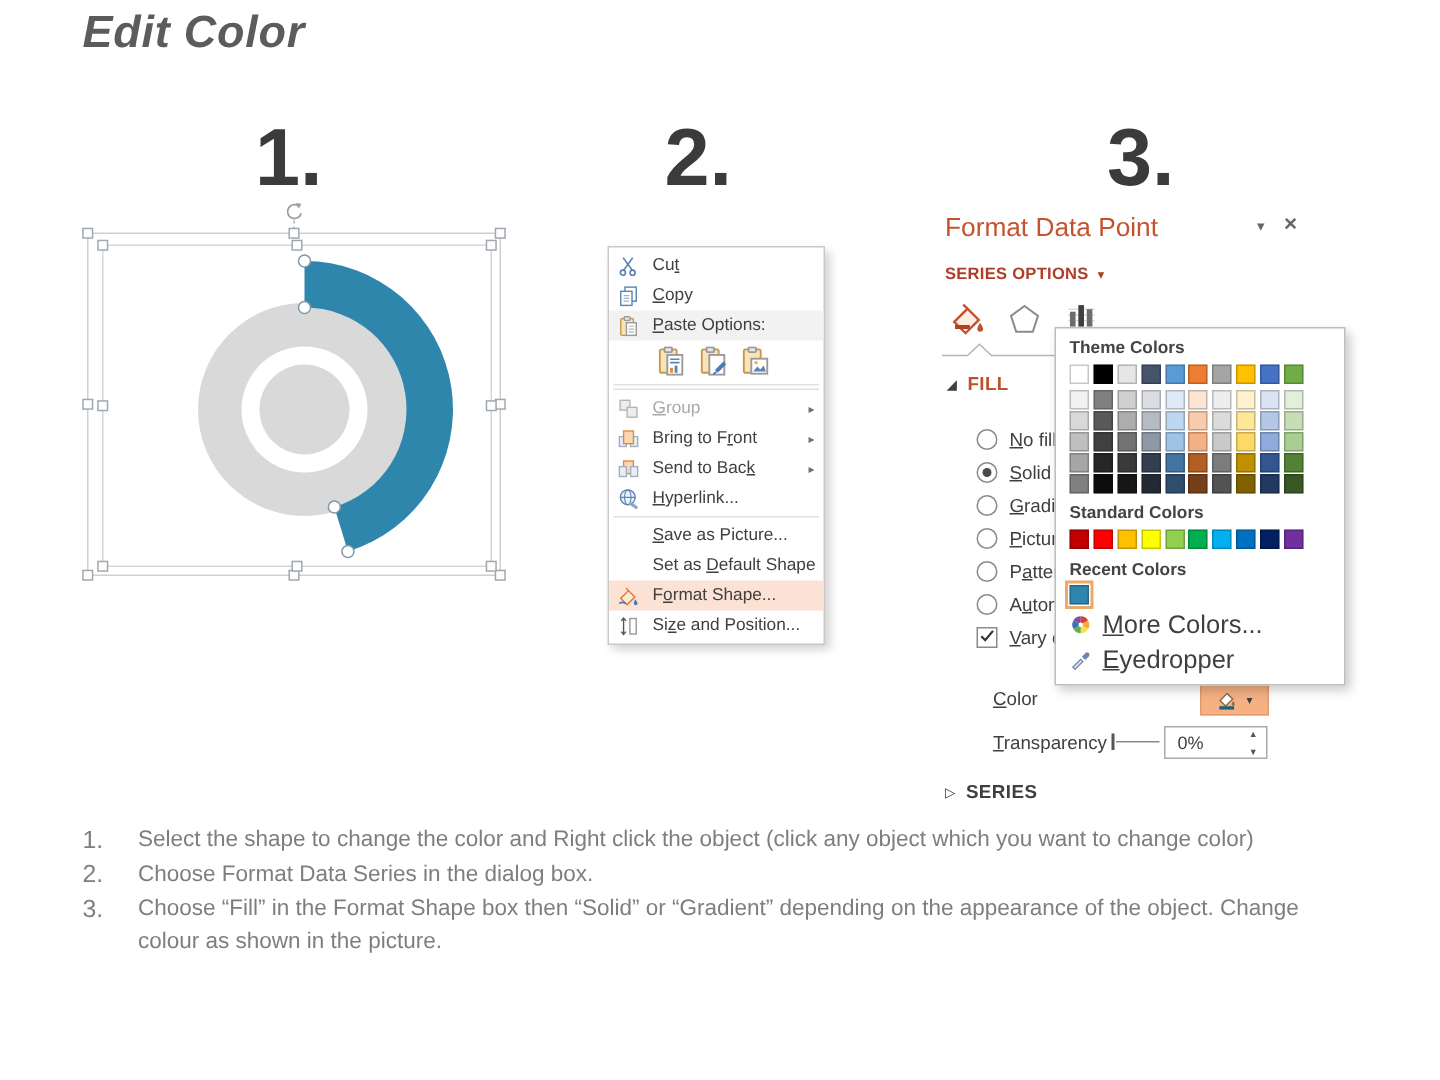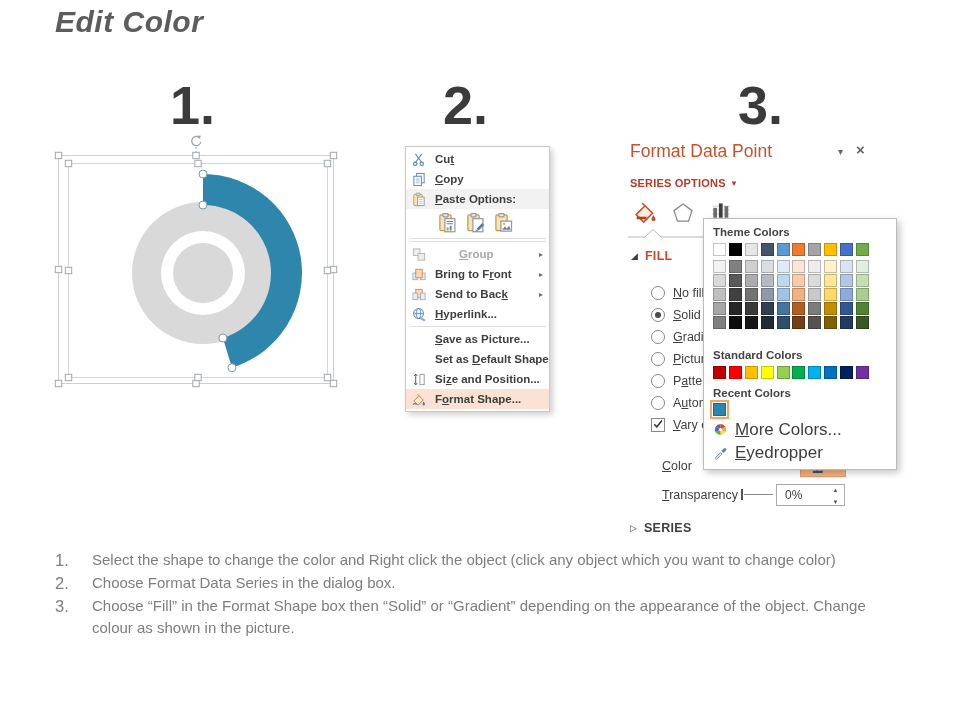--- a/index.html
+++ b/index.html
@@ -3,29 +3,29 @@
 <meta charset="utf-8">
 <style>
   html,body{margin:0;padding:0;background:#fff;}
   #canvas{position:relative;width:960px;height:720px;background:#fff;overflow:hidden;
           font-family:"Liberation Sans","DejaVu Sans",sans-serif;}
   .abs{position:absolute;}
   
   .page-title{font-size:30px;font-weight:700;font-style:italic;color:#5c5c5c;letter-spacing:.5px;}
   .stepnum{font-size:54px;font-weight:800;color:#3b3b3b;}
   
-  #context-menu{position:absolute;left:405px;top:146px;width:143px;background:#fff;
-    border:1px solid #c9c9c9;box-shadow:3px 3px 6px rgba(0,0,0,.18);padding:2px 0;z-index:10;font-weight:bold;}
+  #context-menu{position:absolute;left:405px;top:164px;width:143px;background:#fff;
+    border:1px solid #c9c9c9;box-shadow:3px 3px 6px rgba(0,0,0,.18);padding:2px 0;z-index:10;}
   .mi{display:flex;align-items:center;height:20px;padding:0 6px 0 5px;cursor:default;}
   .mi-ic{width:16px;height:15px;margin-right:8px;flex:none;}
   .mi-ic svg,.pbtn svg{width:100%;height:100%;display:block;}
   .mi-lb{font-size:11.5px;color:#3f3f3f;white-space:nowrap;}
   .mi-lb .u{text-decoration:underline;}
   .mi-ar{margin-left:auto;color:#6f6f6f;font-size:8px;}
-  .mi.disabled .mi-lb{color:#a9a9a9;margin-left:24px;}
+  .mi.disabled .mi-lb{color:#a9a9a9;}
   .mi.shade{background:#f2f2f2;}
   .mi.highlight{background:#fbe2d5;}
   .mi-sep{height:1px;background:#e0e0e0;margin:2px 3px;}
   .paste-row{display:flex;align-items:center;height:27px;padding-left:30px;gap:4px;}
   .pbtn{width:22px;height:20px;padding:1px;}
   
   .pt{font-size:17.5px;color:#c4532d;}
   .panel-sec{font-weight:700;font-size:12.5px;letter-spacing:.3px;}
   .lbl{font-size:12.5px;color:#3f3f3f;}
   .lbl .u,.fo-lb .u{text-decoration:underline;}
@@ -217,40 +217,40 @@
       </div>
       <div class="mi-sep"></div>
       <div class="mi">
         <span class="mi-ic"></span>
         <span class="mi-lb"><span class="u">S</span>ave as Picture...</span>
       </div>
       <div class="mi">
         <span class="mi-ic"></span>
         <span class="mi-lb">Set as <span class="u">D</span>efault Shape</span>
       </div>
-      <div class="mi">
-        <span class="mi-ic">
-          <svg viewBox="0 0 16 16">
-            <path d="M4.5 2.5 v11" stroke="#555"></path>
-            <path d="M2.8 4.2 L4.5 2.2 L6.2 4.2 M2.8 11.8 L4.5 13.8 L6.2 11.8" fill="none" stroke="#555"></path>
-            <rect x="9" y="2.5" width="4.5" height="11" fill="#fff" stroke="#999"></rect>
-          </svg>
-        </span>
-        <span class="mi-lb">Si<span class="u">z</span>e and Position...</span>
-      </div>
       <div class="mi highlight">
         <span class="mi-ic">
           <svg viewBox="0 0 16 16">
             <path d="M2.5 9.5 L8 4 L12.5 8.5 L7 14 Z" fill="#fde8d2" stroke="#d4763a"></path>
             <path d="M8 4 L6.3 2.3" stroke="#d4763a"></path>
             <path d="M12.8 10.2 c.9 1.2 1.6 2.2 1.6 2.9 a1.3 1.3 0 0 1 -2.6 0 c0 -.7 1 -2.9 1 -2.9 Z" fill="#4a78b8"></path>
             <path d="M1.5 13.2 q2.2-1.6 4.4 0" stroke="#4a78b8" fill="none" stroke-width="1.3"></path>
           </svg>
         </span>
         <span class="mi-lb">F<span class="u">o</span>rmat Shape...</span>
+      </div>
+      <div class="mi">
+        <span class="mi-ic">
+          <svg viewBox="0 0 16 16">
+            <path d="M4.5 2.5 v11" stroke="#555"></path>
+            <path d="M2.8 4.2 L4.5 2.2 L6.2 4.2 M2.8 11.8 L4.5 13.8 L6.2 11.8" fill="none" stroke="#555"></path>
+            <rect x="9" y="2.5" width="4.5" height="11" fill="#fff" stroke="#999"></rect>
+          </svg>
+        </span>
+        <span class="mi-lb">Si<span class="u">z</span>e and Position...</span>
       </div>
     </div>
 
   <div>
     <div class="abs pt" style="left:630px;top:141px;">Format Data Point</div>
     <div class="abs caret" style="left:838px;top:146px;">▾</div>
     <div class="abs" style="left:856px;top:141px;font-size:15px;color:#666;font-weight:700;">×</div>
 
     <div class="abs" style="left:630px;top:177px;display:flex;align-items:center;gap:6px;">
       <span style="font-size:11px;font-weight:700;color:#b03d27;letter-spacing:.2px;text-align:right;">SERIES OPTIONS</span>
@@ -401,21 +401,21 @@
           <span class="sw" style="background: rgb(13, 13, 13);"></span>
           <span class="sw" style="background: rgb(23, 23, 23);"></span>
           <span class="sw" style="background: rgb(34, 42, 53);"></span>
           <span class="sw" style="background: rgb(46, 78, 107);"></span>
           <span class="sw" style="background: rgb(119, 63, 25);"></span>
           <span class="sw" style="background: rgb(83, 83, 83);"></span>
           <span class="sw" style="background: rgb(128, 96, 0);"></span>
           <span class="sw" style="background: rgb(34, 57, 98);"></span>
           <span class="sw" style="background: rgb(56, 87, 36);"></span>
         </div>
-      <div class="cp-h" style="margin-top:20px;">Standard Colors</div>
+      <div class="cp-h" style="margin-top:7px;">Standard Colors</div>
       <div class="cp-grid" id="standard-row" style="margin-top:5px;">
           <span class="sw" style="background: rgb(192, 0, 0);"></span>
           <span class="sw" style="background: rgb(255, 0, 0);"></span>
           <span class="sw" style="background: rgb(255, 192, 0);"></span>
           <span class="sw" style="background: rgb(255, 255, 0);"></span>
           <span class="sw" style="background: rgb(146, 208, 80);"></span>
           <span class="sw" style="background: rgb(0, 176, 80);"></span>
           <span class="sw" style="background: rgb(0, 176, 240);"></span>
           <span class="sw" style="background: rgb(0, 112, 192);"></span>
           <span class="sw" style="background: rgb(0, 32, 96);"></span>

